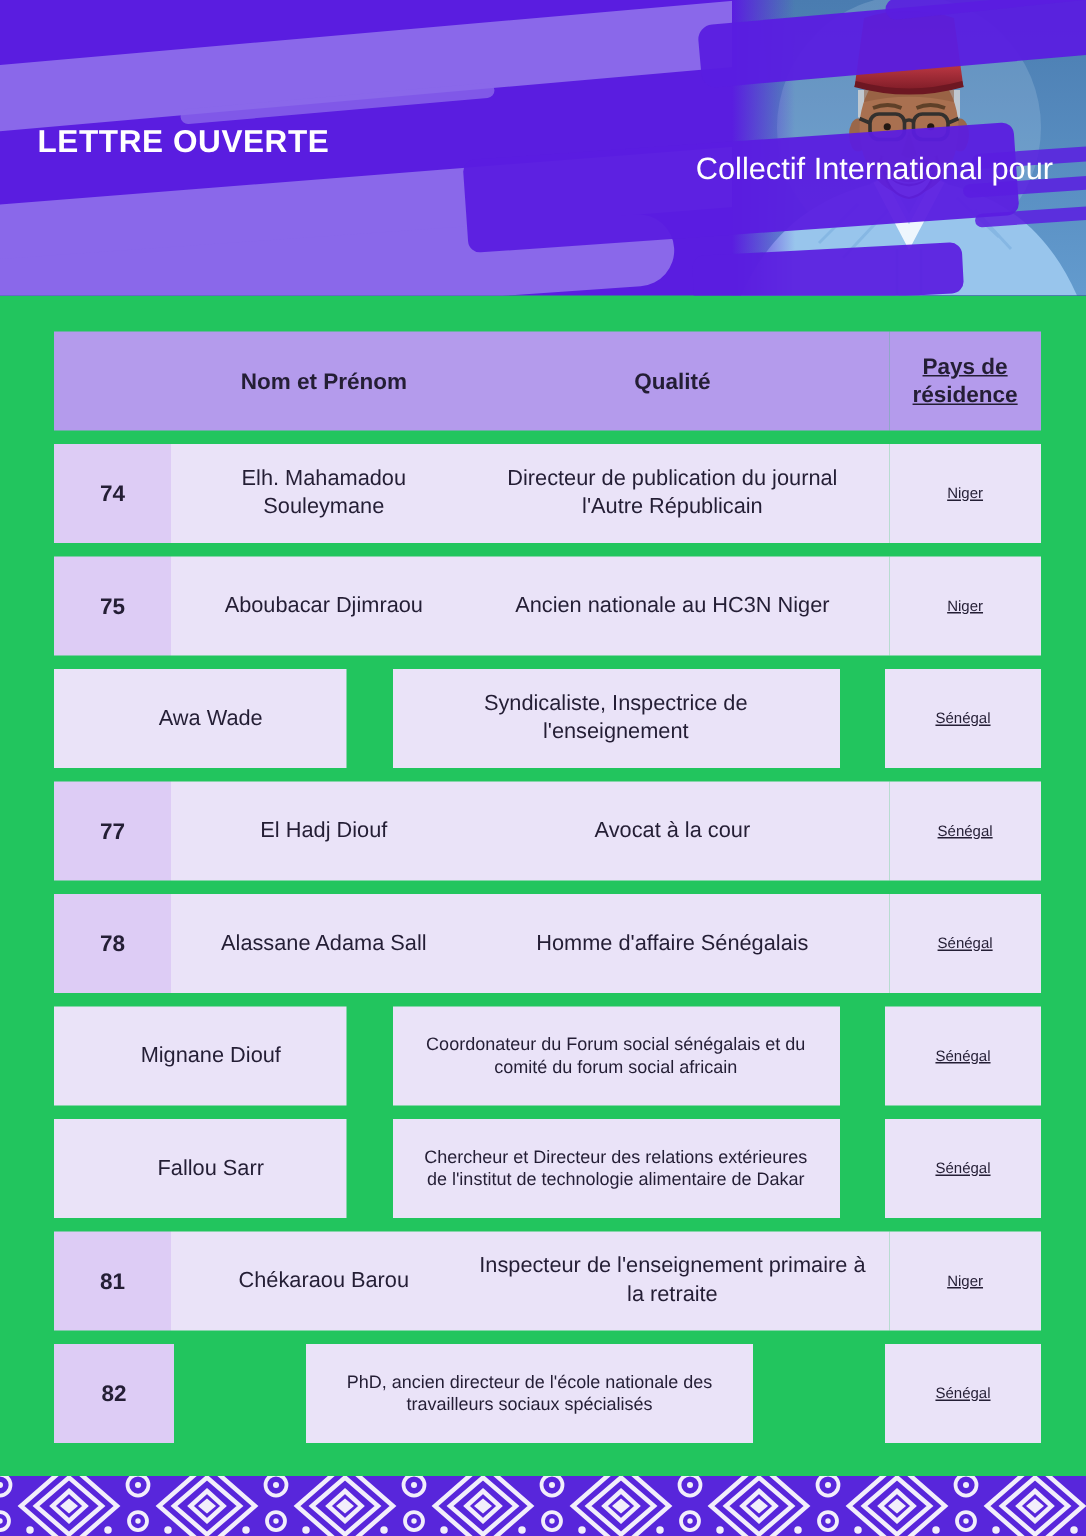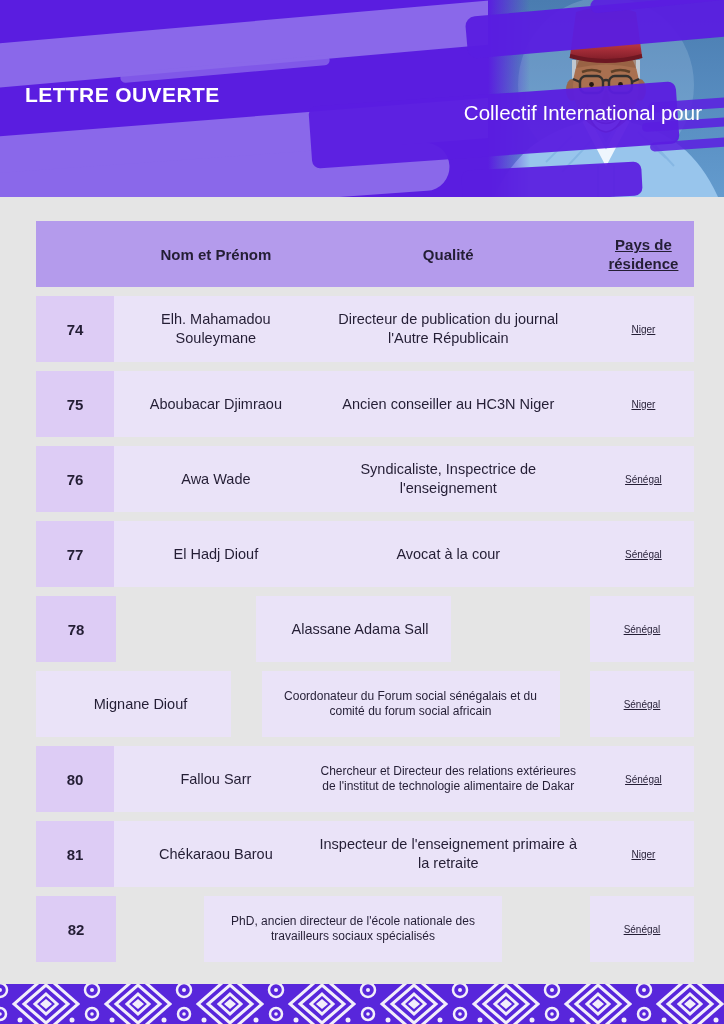--- a/index.html
+++ b/index.html
@@ -1,17 +1,17 @@
 <!DOCTYPE html>
 <html><head>
 <meta charset="utf-8">
 <style>
   html,body { margin:0; padding:0; background:#ffffff; }
   .page {
-    position:relative; width:724px; height:1024px; background:#e5e5e5;
+    position:relative; width:724px; height:1024px; background:#22c55e;
     overflow:hidden; font-family:"Liberation Sans", sans-serif;
   }
 
   
   .banner { position:absolute; top:0; left:0; width:724px; height:197px;
             background:#5a1de0; overflow:hidden; }
   .stroke { position:absolute; }
   .stroke.light { background:#8a68ea; z-index:1; }
   .sl1 { left:-30px; top:18px;  width:640px; height:44px; transform:rotate(-5deg);   border-radius:22px; }
   .sl2 { left:-40px; top:112px; width:700px; height:40px; transform:rotate(-4.5deg); border-radius:20px; }
@@ -162,47 +162,46 @@
     <div class="tbody">
         <div class="trow">
       <div class="cell c-num">74</div>
       <div class="cell c-name">Elh. Mahamadou Souleymane</div>
       <div class="cell c-qual">Directeur de publication du journal l'Autre Républicain</div>
       <div class="cell c-pays">Niger</div>
     </div>
         <div class="trow">
       <div class="cell c-num">75</div>
       <div class="cell c-name">Aboubacar Djimraou</div>
-      <div class="cell c-qual">Ancien conseiller au HC3N Niger</div>
+      <div class="cell c-qual">Ancien nationale au HC3N Niger</div>
       <div class="cell c-pays">Niger</div>
     </div>
         <div class="trow">
-      <div class="cell c-num">76</div>
       <div class="cell c-name">Awa Wade</div>
       <div class="cell c-qual">Syndicaliste, Inspectrice de l'enseignement</div>
       <div class="cell c-pays">Sénégal</div>
     </div>
         <div class="trow">
       <div class="cell c-num">77</div>
       <div class="cell c-name">El Hadj Diouf</div>
       <div class="cell c-qual">Avocat à la cour</div>
       <div class="cell c-pays">Sénégal</div>
     </div>
         <div class="trow">
       <div class="cell c-num">78</div>
       <div class="cell c-name">Alassane Adama Sall</div>
+      <div class="cell c-qual">Homme d'affaire Sénégalais</div>
       <div class="cell c-pays">Sénégal</div>
     </div>
         <div class="trow">
       <div class="cell c-name">Mignane Diouf</div>
       <div class="cell c-qual small">Coordonateur du Forum social sénégalais et du comité du forum social africain</div>
       <div class="cell c-pays">Sénégal</div>
     </div>
         <div class="trow">
-      <div class="cell c-num">80</div>
       <div class="cell c-name">Fallou Sarr</div>
       <div class="cell c-qual small">Chercheur et Directeur des relations extérieures de l'institut de technologie alimentaire de Dakar</div>
       <div class="cell c-pays">Sénégal</div>
     </div>
         <div class="trow">
       <div class="cell c-num">81</div>
       <div class="cell c-name">Chékaraou Barou</div>
       <div class="cell c-qual">Inspecteur de l'enseignement primaire à la retraite</div>
       <div class="cell c-pays">Niger</div>
     </div>

